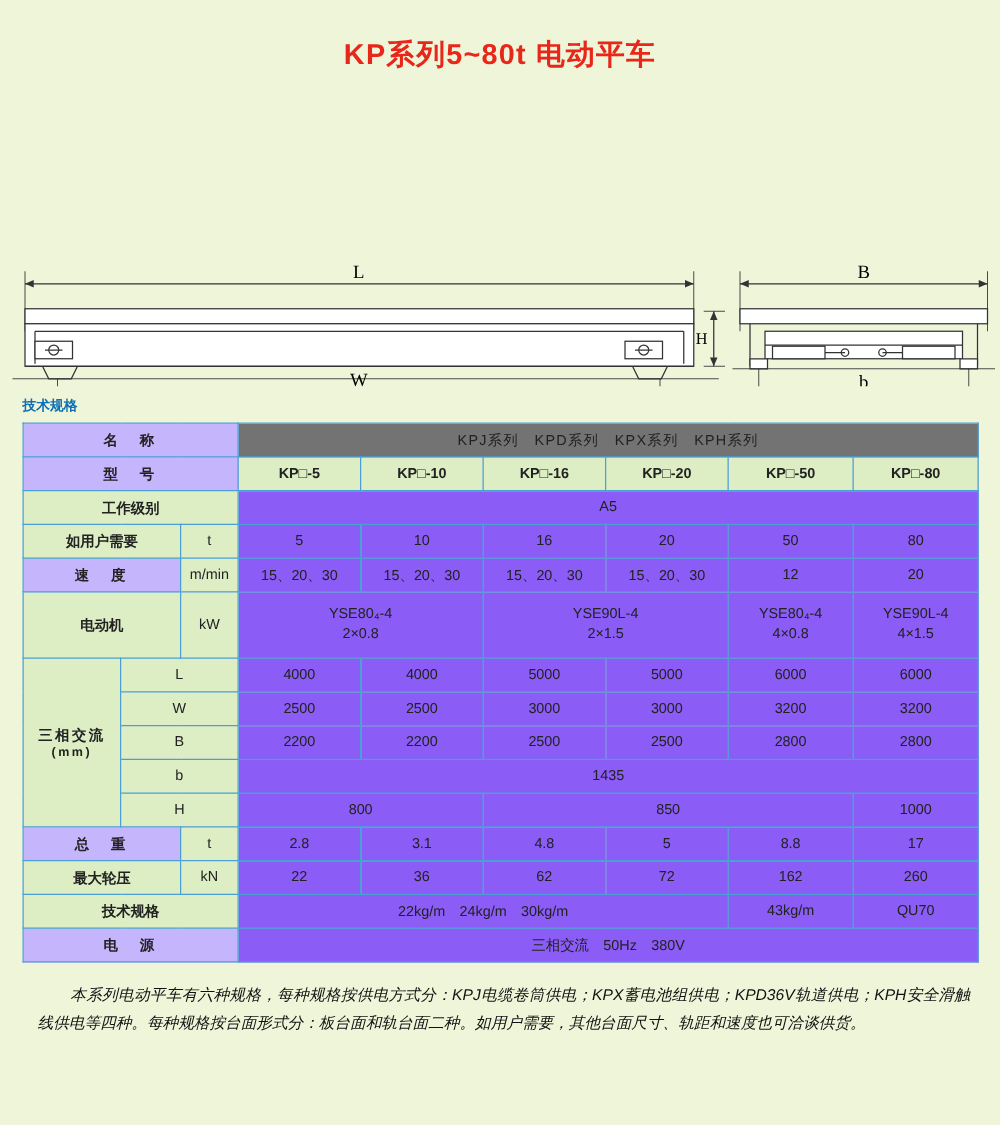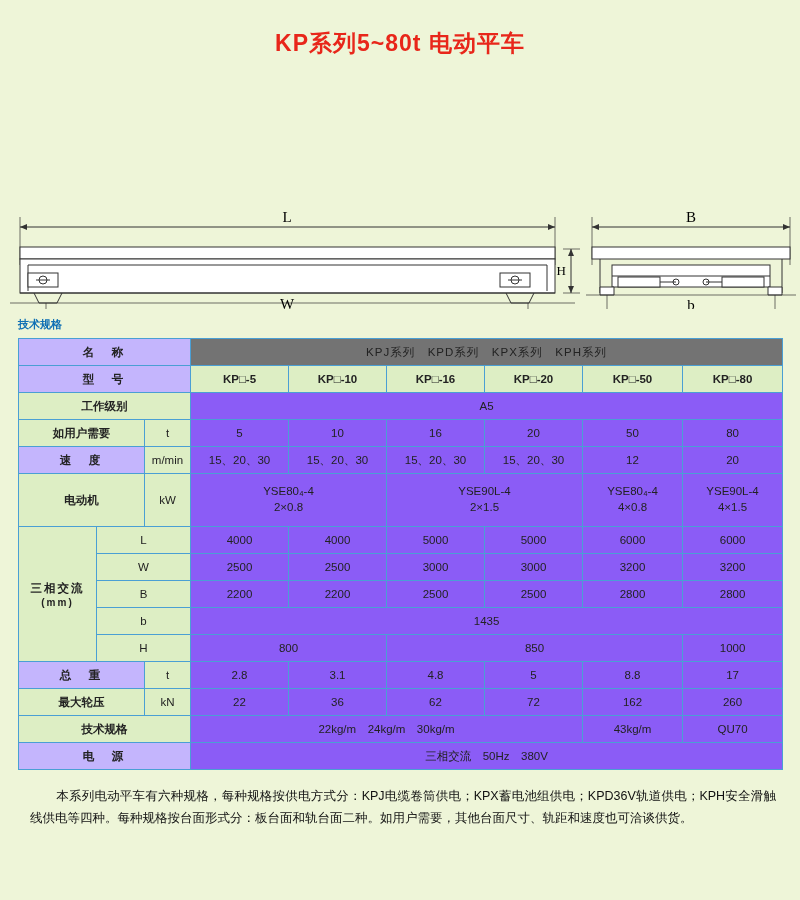--- a/index.html
+++ b/index.html
@@ -95,20 +95,21 @@
   }
   .two-line { line-height: 1.35; }
 
   
   .note {
     margin: 16px 24px 0 30px;
     font-size: 12.5px;
     line-height: 1.75;
     color: #111;
     text-align: justify;
+    font-style: italic;
   }
   .note .indent { display: inline-block; width: 26px; }
 </style>
 </head>
 <body>
 
 <div class="page">
 
   <div class="title">KP系列5~80t 电动平车</div>
 

